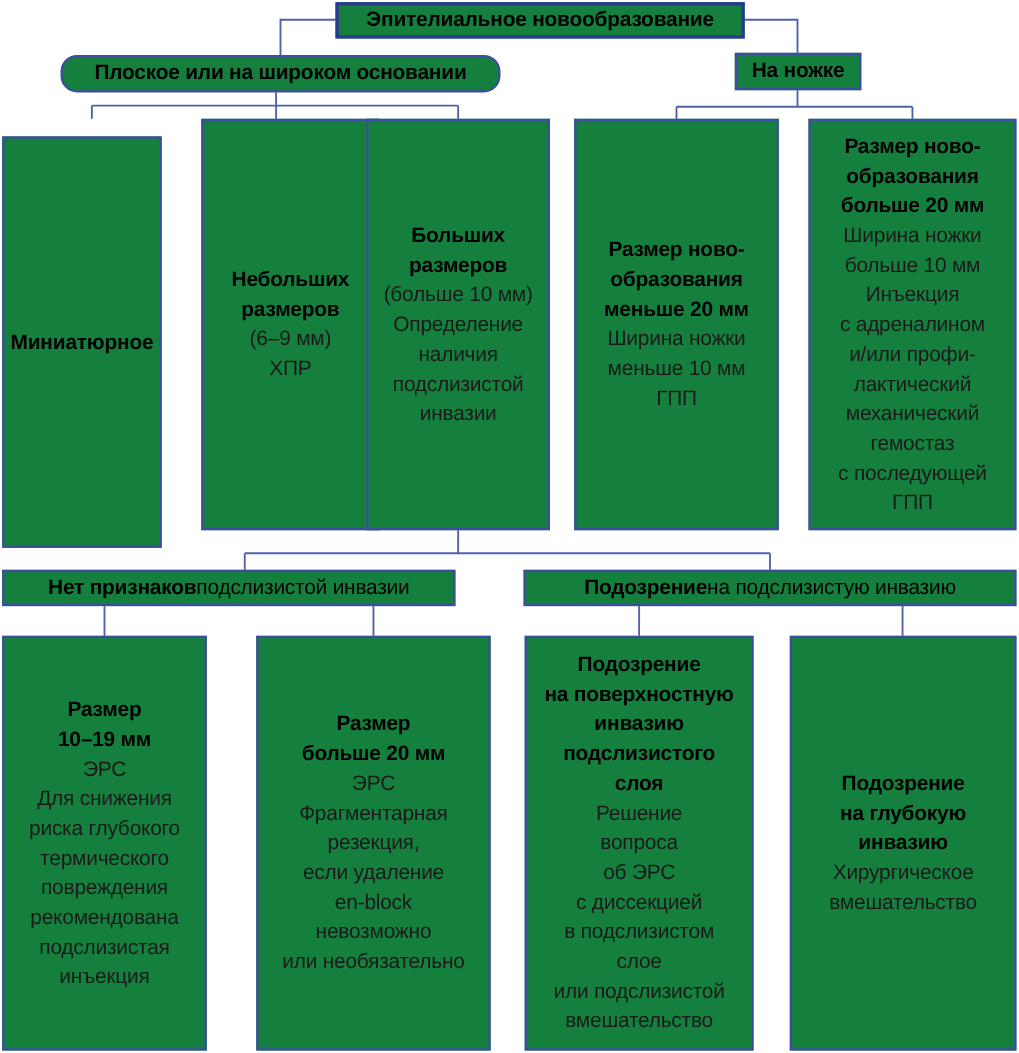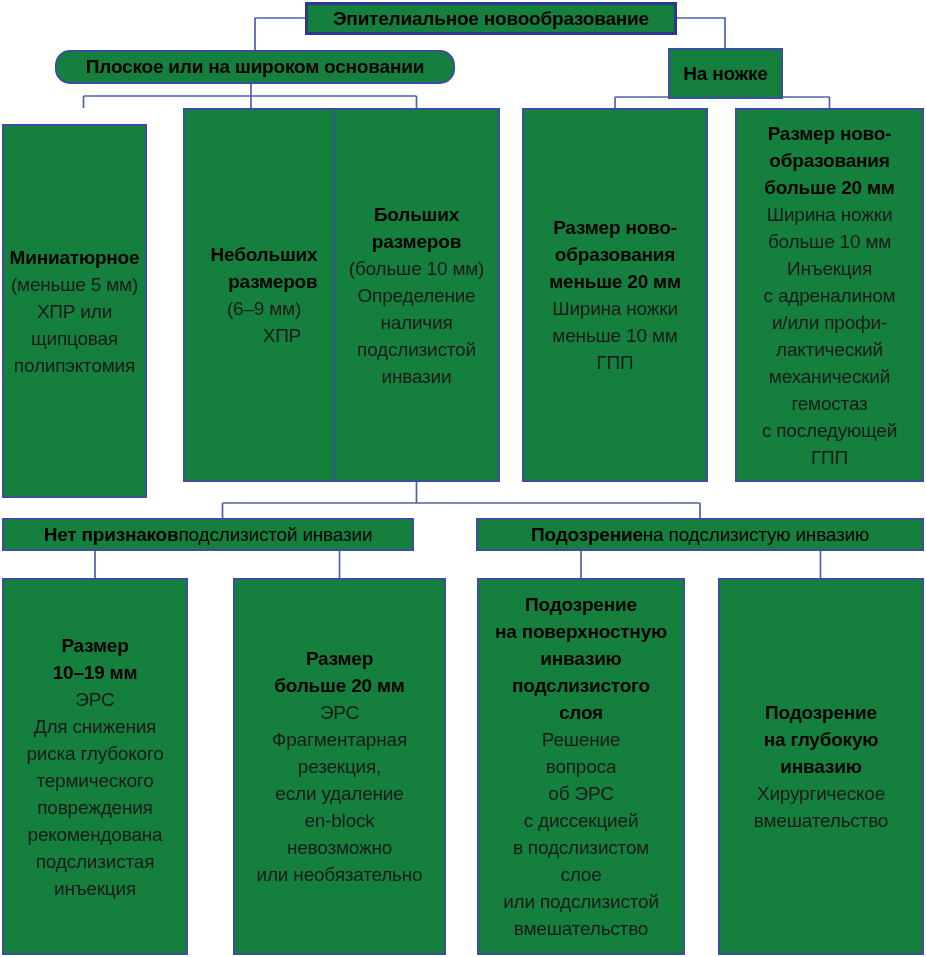--- a/index.html
+++ b/index.html
@@ -78,32 +78,28 @@
     <line x1="820.5" y1="551" x2="820.5" y2="578"></line>
   </svg>
 
   <div class="node root" style="left:305px;top:2px;width:372px;height:33px;">
     <span>Эпителиальное новообразование</span>
   </div>
 
   <div class="node hdr" style="left:55px;top:50px;width:400px;height:34px;font-weight:bold;border-radius:15px;">
     <span>Плоское или на широком основании</span>
   </div>
-  <div class="node hdr" style="left:668px;top:48px;width:115px;height:51px;font-weight:bold;">
+  <div class="node hdr" style="left:668px;top:48px;width:115px;height:34px;font-weight:bold;">
     <span>На ножке</span>
   </div>
 
   <div class="node box" style="left:2px;top:124px;width:145px;height:374px;">
     <div class="bt">Миниатюрное</div>
-    <div class="bb">(меньше 5 мм)
-ХПР или
-щипцовая
-полипэктомия</div>
   </div>
-  <div class="node box" style="left:183px;top:108px;width:162px;height:374px;text-align:right;">
+  <div class="node box" style="left:183px;top:108px;width:162px;height:374px;">
     <div class="bt">Небольших
 размеров</div>
     <div class="bb">(6–9 мм)
 ХПР</div>
   </div>
   <div class="node box" style="left:333px;top:108px;width:167px;height:374px;">
     <div class="bt">Больших
 размеров</div>
     <div class="bb">(больше 10 мм)
 Определение

